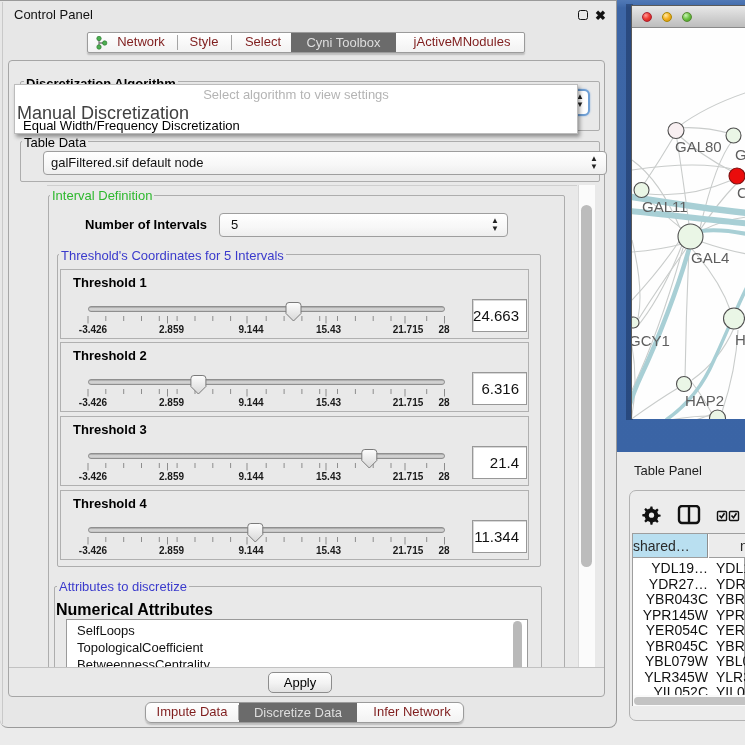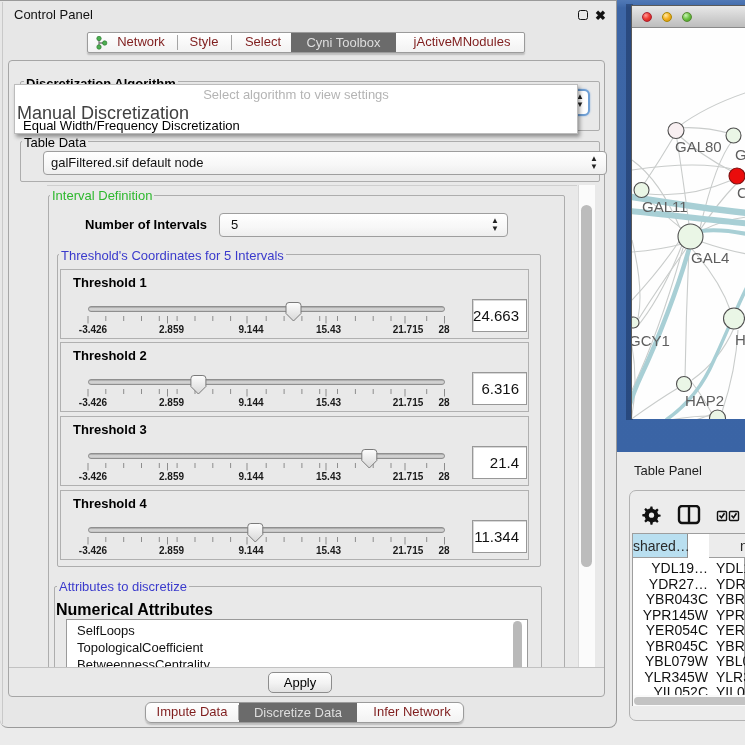--- a/index.html
+++ b/index.html
@@ -22,23 +22,23 @@
   #tl2 { left:662px; background:radial-gradient(circle at 35% 30%, #ffe9a8 0, #f4af1d 50%, #c88b10 100%); border:0.5px solid #a80; }
   #tl3 { left:682px; background:radial-gradient(circle at 35% 30%, #c9f3b4 0, #6cc243 50%, #3f9420 100%); border:0.5px solid #583; }
   #netcanvas { left:632px; top:29px; width:113px; height:390px; background:#fefefe; overflow:hidden; }
 
   
   #tpTitle { left:634px; top:463px; font-size:13px; color:#1d1d1d; }
   #tpanel { left:629px; top:490px; width:124px; height:231px; background:#ececec;
     border:1px solid #b2b2b2; border-radius:7px; }
   #tbl { left:632px; top:533px; width:113px; height:173px; background:#fff;
     border:1px solid #9e9e9e; overflow:hidden; }
-  #th1 { left:633px; top:534px; width:55px; height:24px; background:#b9dff0;
+  #th1 { left:633px; top:534px; width:75px; height:24px; background:#b9dff0;
     border-right:1px solid #8e8e8e; border-bottom:1px solid #9e9e9e;
-    font-size:14px; color:#2a2a2a; text-align:center; line-height:24px; }
+    font-size:14px; color:#2a2a2a; line-height:24px; }
   #th2 { left:709px; top:534px; width:36px; height:24px; background:#ececec;
     border-bottom:1px solid #9e9e9e; font-size:14px; color:#2a2a2a;
     padding-left:31px; line-height:24px; }
   #rows { left:633px; top:558px; width:112px; height:137px; overflow:hidden;
     font-size:14px; color:#111; }
   .trow { position:absolute; left:0; width:112px; height:16px; line-height:16px; }
   .c1 { position:absolute; left:0; width:75px; text-align:right; }
   .c2 { position:absolute; left:83px; }
   #hsb { left:633px; top:695px; width:112px; height:11px; background:#fafafa; }
   #hsbthumb { left:634px; top:697px; width:115px; height:8px; background:#c3c3c3; border-radius:4px; }

